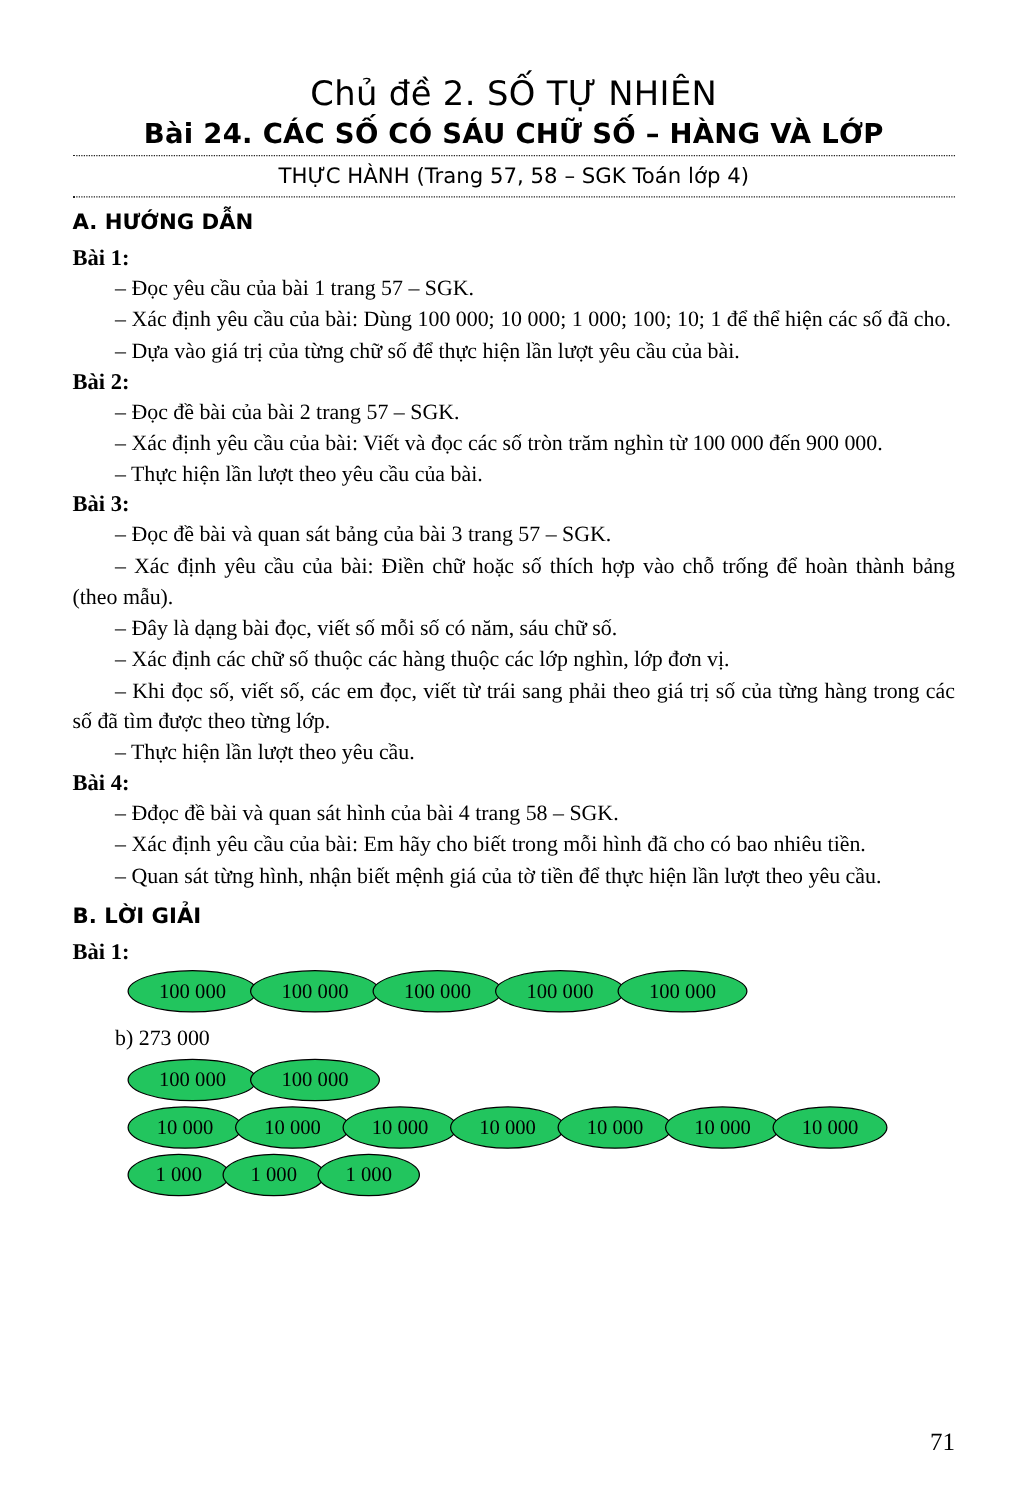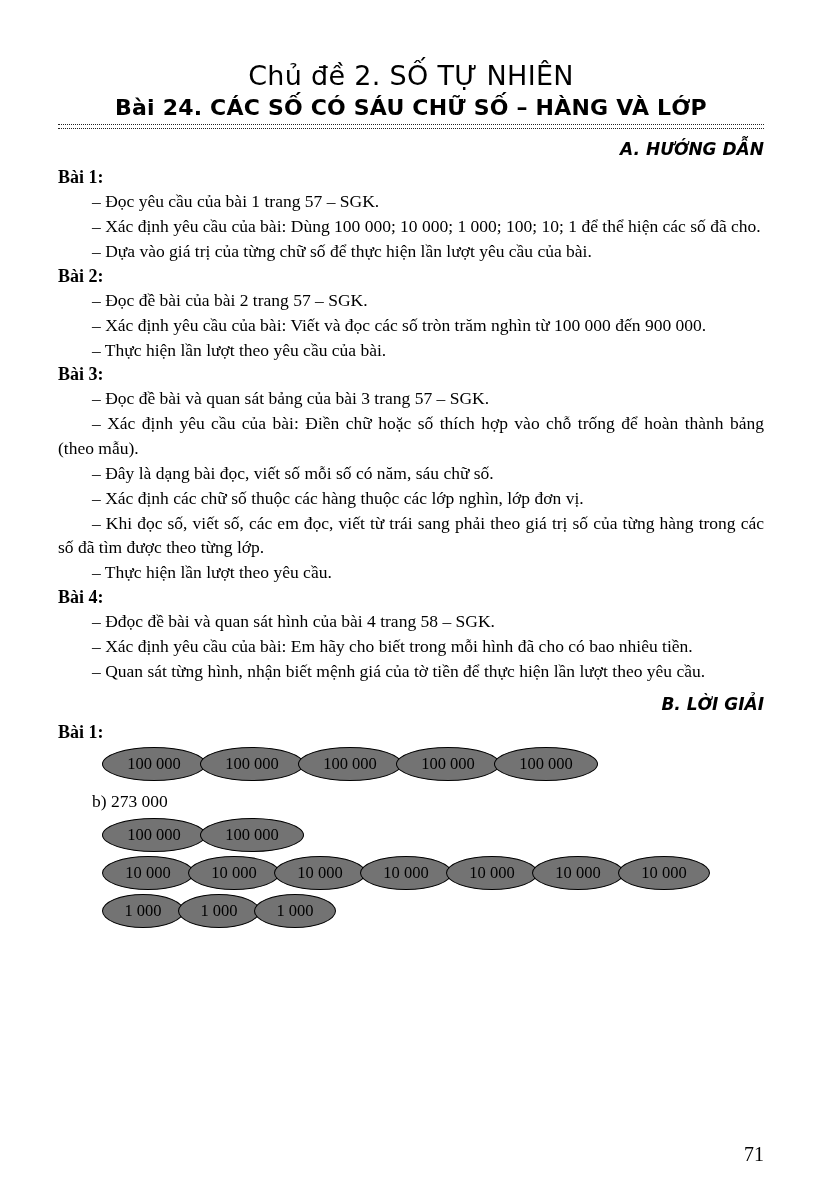--- a/index.html
+++ b/index.html
@@ -45,26 +45,25 @@
     border-top: 1px dotted #222;
     margin: 3px 0 3px 0;
   }
   .subtitle {
     text-align: center;
     font-family: "DejaVu Sans", sans-serif;
     font-size: 17px;
     margin: 6px 0 6px 0;
   }
   .section-head {
-    text-align: right;
+    text-align: left;
     font-family: "DejaVu Sans", sans-serif;
     font-weight: bold;
     font-size: 17px;
     margin: 10px 0 8px 0;
-    font-style: italic;
   }
   .bai-label {
     font-weight: bold;
     font-size: 18px;
     margin: 2px 0 1px 0;
     font-family: "Liberation Serif", serif;
   }
   p.line {
     margin: 0;
     font-size: 17.5px;
@@ -85,21 +84,21 @@
     gap: 0px;
   }
   .chip {
     display: inline-flex;
     align-items: center;
     justify-content: center;
     border: 1.4px solid #000;
     border-radius: 50%;
     font-size: 16.5px;
     font-family: "Liberation Serif", serif;
-    background: #737373;
+    background: #22c55e;
     white-space: nowrap;
     box-sizing: border-box;
   }
   .chip.big {
     width: 104px;
     height: 34px;
   }
   .chip.mid {
     width: 92px;
     height: 34px;
@@ -124,20 +123,21 @@
 </style>
 </head>
 <body>
 
 <div class="page">
 
   <h1 class="title-1">Chủ đề 2. SỐ TỰ NHIÊN</h1>
   <h2 class="title-2">Bài 24. CÁC SỐ CÓ SÁU CHỮ SỐ – HÀNG VÀ LỚP</h2>
 
   <hr class="rule">
+  <div class="subtitle">THỰC HÀNH (Trang 57, 58 – SGK Toán lớp 4)</div>
   <hr class="rule">
 
   <div class="section-head">A. HƯỚNG DẪN</div>
 
   <div class="body-block">
 
     <div class="bai-label">Bài 1:</div>
     <p class="line">– Đọc yêu cầu của bài 1 trang 57 – SGK.</p>
     <p class="line">– Xác định yêu cầu của bài: Dùng 100 000; 10 000; 1 000; 100; 10; 1 để thể hiện các số đã cho.</p>
     <p class="line">– Dựa vào giá trị của từng chữ số để thực hiện lần lượt yêu cầu của bài.</p>

